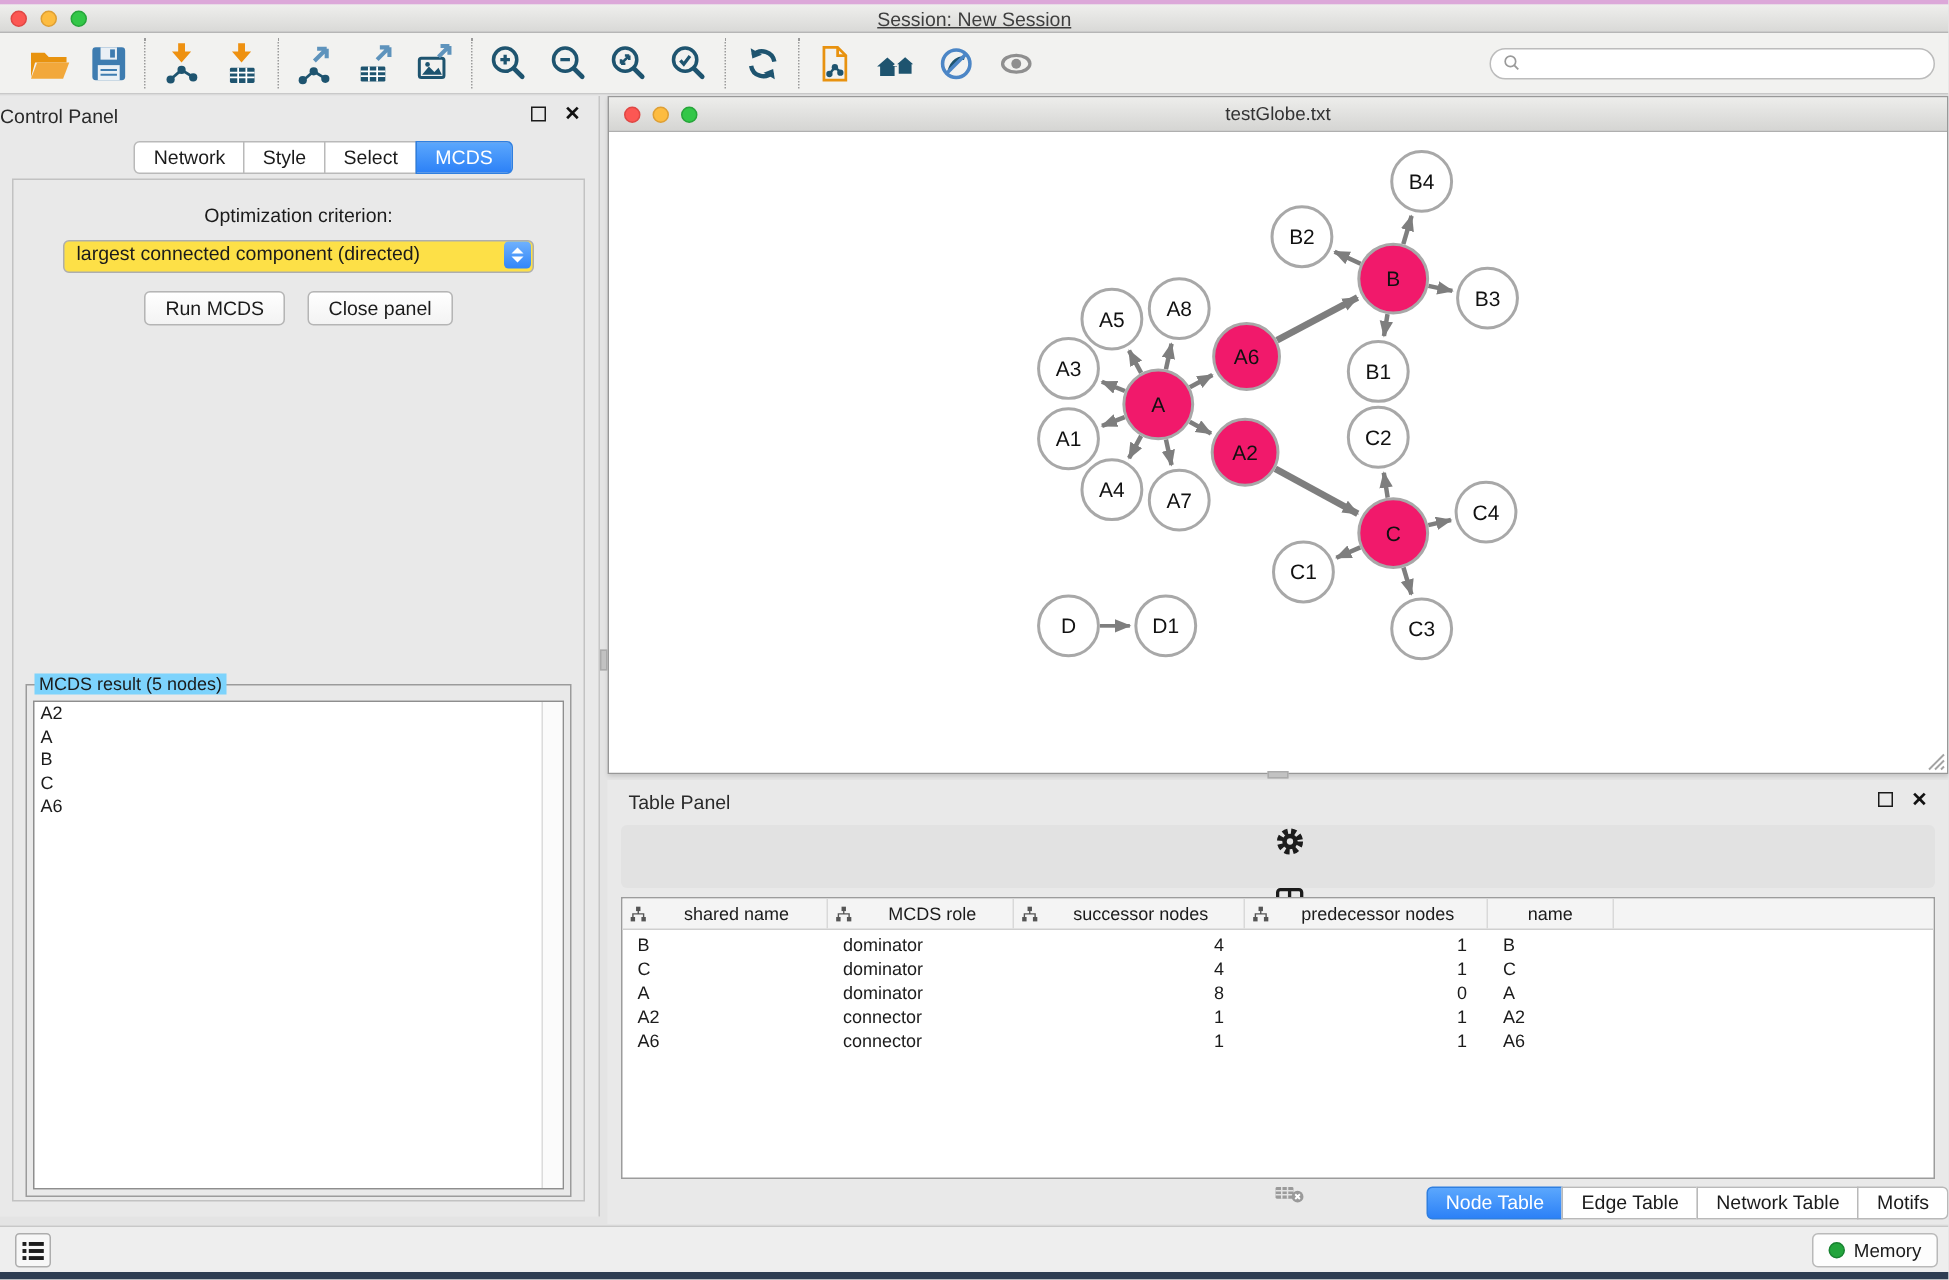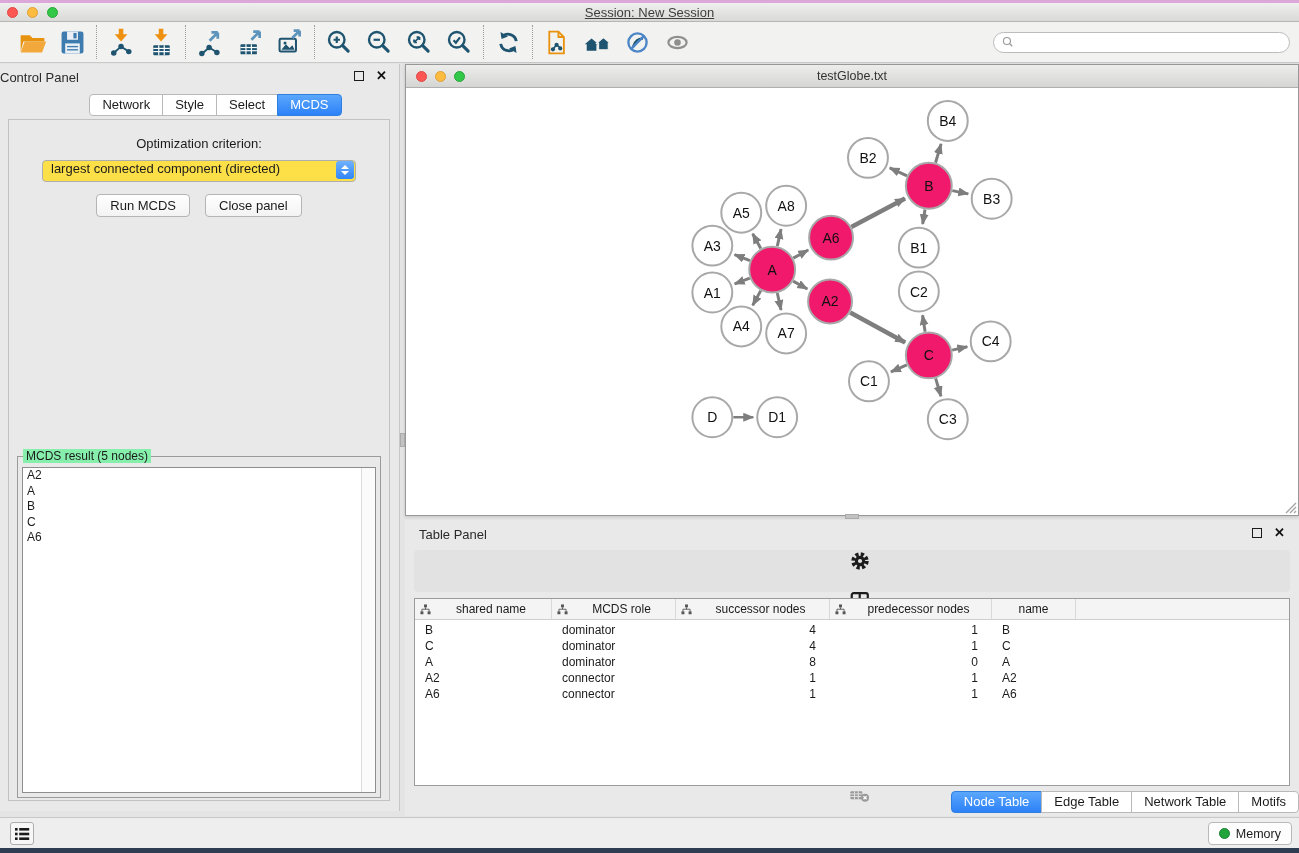--- a/index.html
+++ b/index.html
@@ -52,21 +52,21 @@
               display:flex; align-items:flex-start; font-size:13px; padding-left:8px; }
   .dropdown .dd-text { flex:1; white-space:nowrap; overflow:hidden; }
   .dd-spin { width:18px; height:18px; margin-right:1px; border-radius:3px; background:linear-gradient(#6FB1FD,#3186F8);
              display:flex; flex-direction:column; align-items:center; justify-content:center; gap:2px; }
   .dd-spin .up   { width:0; height:0; border-left:4px solid transparent; border-right:4px solid transparent; border-bottom:4px solid #fff; }
   .dd-spin .down { width:0; height:0; border-left:4px solid transparent; border-right:4px solid transparent; border-top:4px solid #fff; }
   .btn-row { display:flex; justify-content:center; gap:15px; margin-top:12px; }
   .mac-btn { background:linear-gradient(#FFFFFF,#F3F3F3); border:1px solid #B5B5B5; border-radius:4px;
              font-size:13px; padding:3px 13px; font-family:inherit; color:#1b1b1b; }
   .result-group { position:absolute; left:8px; right:8px; top:336px; bottom:2px; border:1px solid #9B9B9B; }
-  .result-legend { position:absolute; top:-8px; left:5px; background:#86efac; padding:0 3px; font-size:12px; }
+  .result-legend { position:absolute; top:-8px; left:5px; background:#7dd3fc; padding:0 3px; font-size:12px; }
   .result-list { position:absolute; left:4px; right:4px; top:10px; bottom:4px; background:#fff; border:1px solid #8E8E8E; overflow:hidden; }
   .result-scroll { position:absolute; right:0; top:0; bottom:0; width:14px; background:#FBFBFB; border-left:1px solid #DCDCDC; }
   .mcds-item { font-size:12px; line-height:15.5px; padding-left:4px; }
   .mcds-item:first-child { padding-top:2px; }
 
   
   .net-window { position:absolute; left:405px; top:64px; width:894px; height:452px; background:#fff;
                 border:1px solid #989898; box-shadow:0 1px 3px rgba(0,0,0,.15); }
   .net-titlebar { position:relative; height:23px; background:linear-gradient(#EDEDEB,#D5D5D3);
                   border-bottom:1px solid #AFAFAF; display:flex; align-items:center; justify-content:center;

